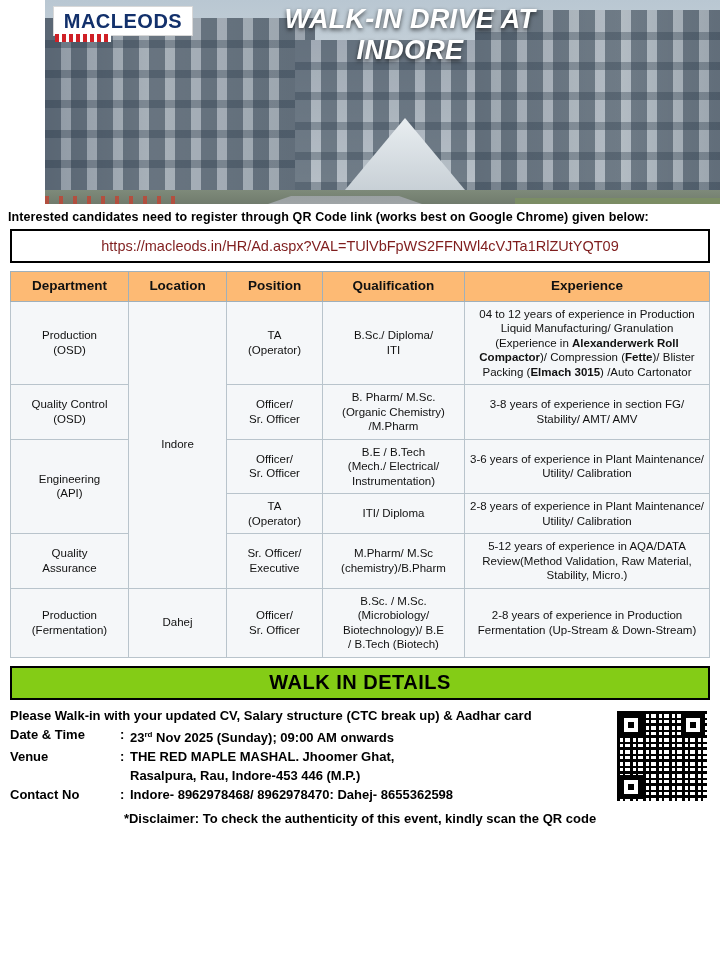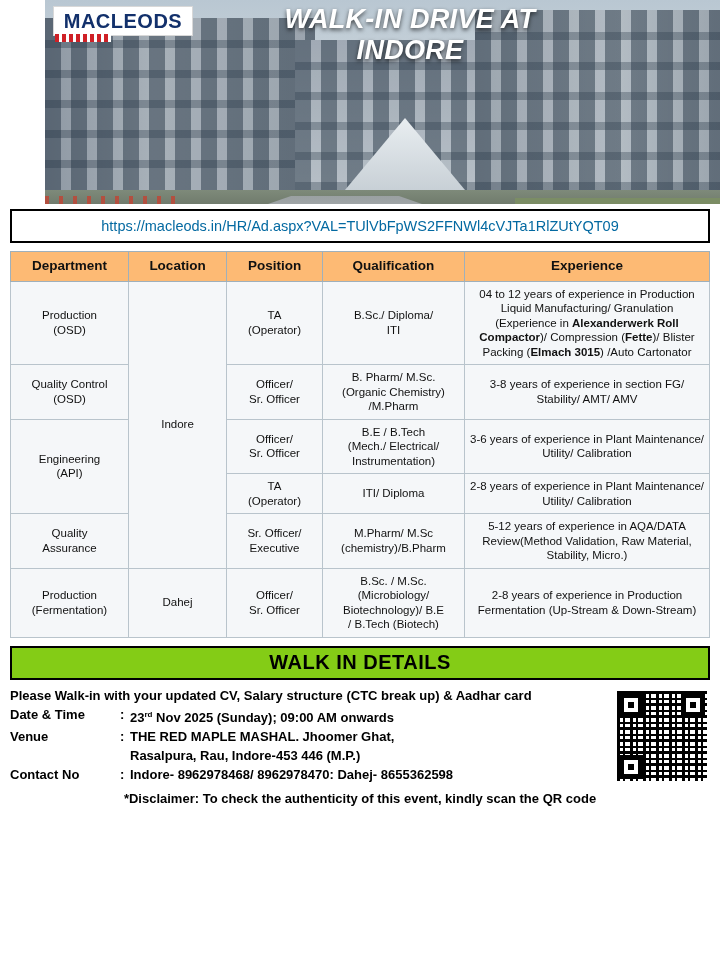--- a/index.html
+++ b/index.html
@@ -104,21 +104,21 @@
   }
 
   
   .url-box {
     margin: 5px 10px 0 10px;
     height: 34px;
     border: 2px solid #000;
     display: flex; align-items: center; justify-content: center;
     background: #fff;
   }
-  .url-text { font-size: 14.5px; color: #0369a1; }
+  .url-text { font-size: 14.5px; color: #7f1d1d; }
 
   
   .table-wrap { margin: 8px 10px 0 10px; }
   table.jobs {
     width: 100%;
     border-collapse: collapse;
     table-layout: fixed;
   }
   table.jobs th, table.jobs td {
     border: 1px solid #b9c4cc;
@@ -227,20 +227,21 @@
       <span class="logo-text">MACLEODS</span>
     </div>
     <div class="logo-bars"></div>
 
     <div class="hero-title">
       <div>WALK-IN DRIVE AT</div>
       <div>INDORE</div>
     </div>
   </div>
 
+  <div class="register-line">Interested candidates need to register through QR Code link (works best on Google Chrome) given below:</div>
 
   <div class="url-box">
     <span class="url-text">https://macleods.in/HR/Ad.aspx?VAL=TUlVbFpWS2FFNWl4cVJTa1RlZUtYQT09</span>
   </div>
 
   <div class="table-wrap">
     <table class="jobs">
       <thead>
         <tr>
           <th class="col-dept">Department</th>

